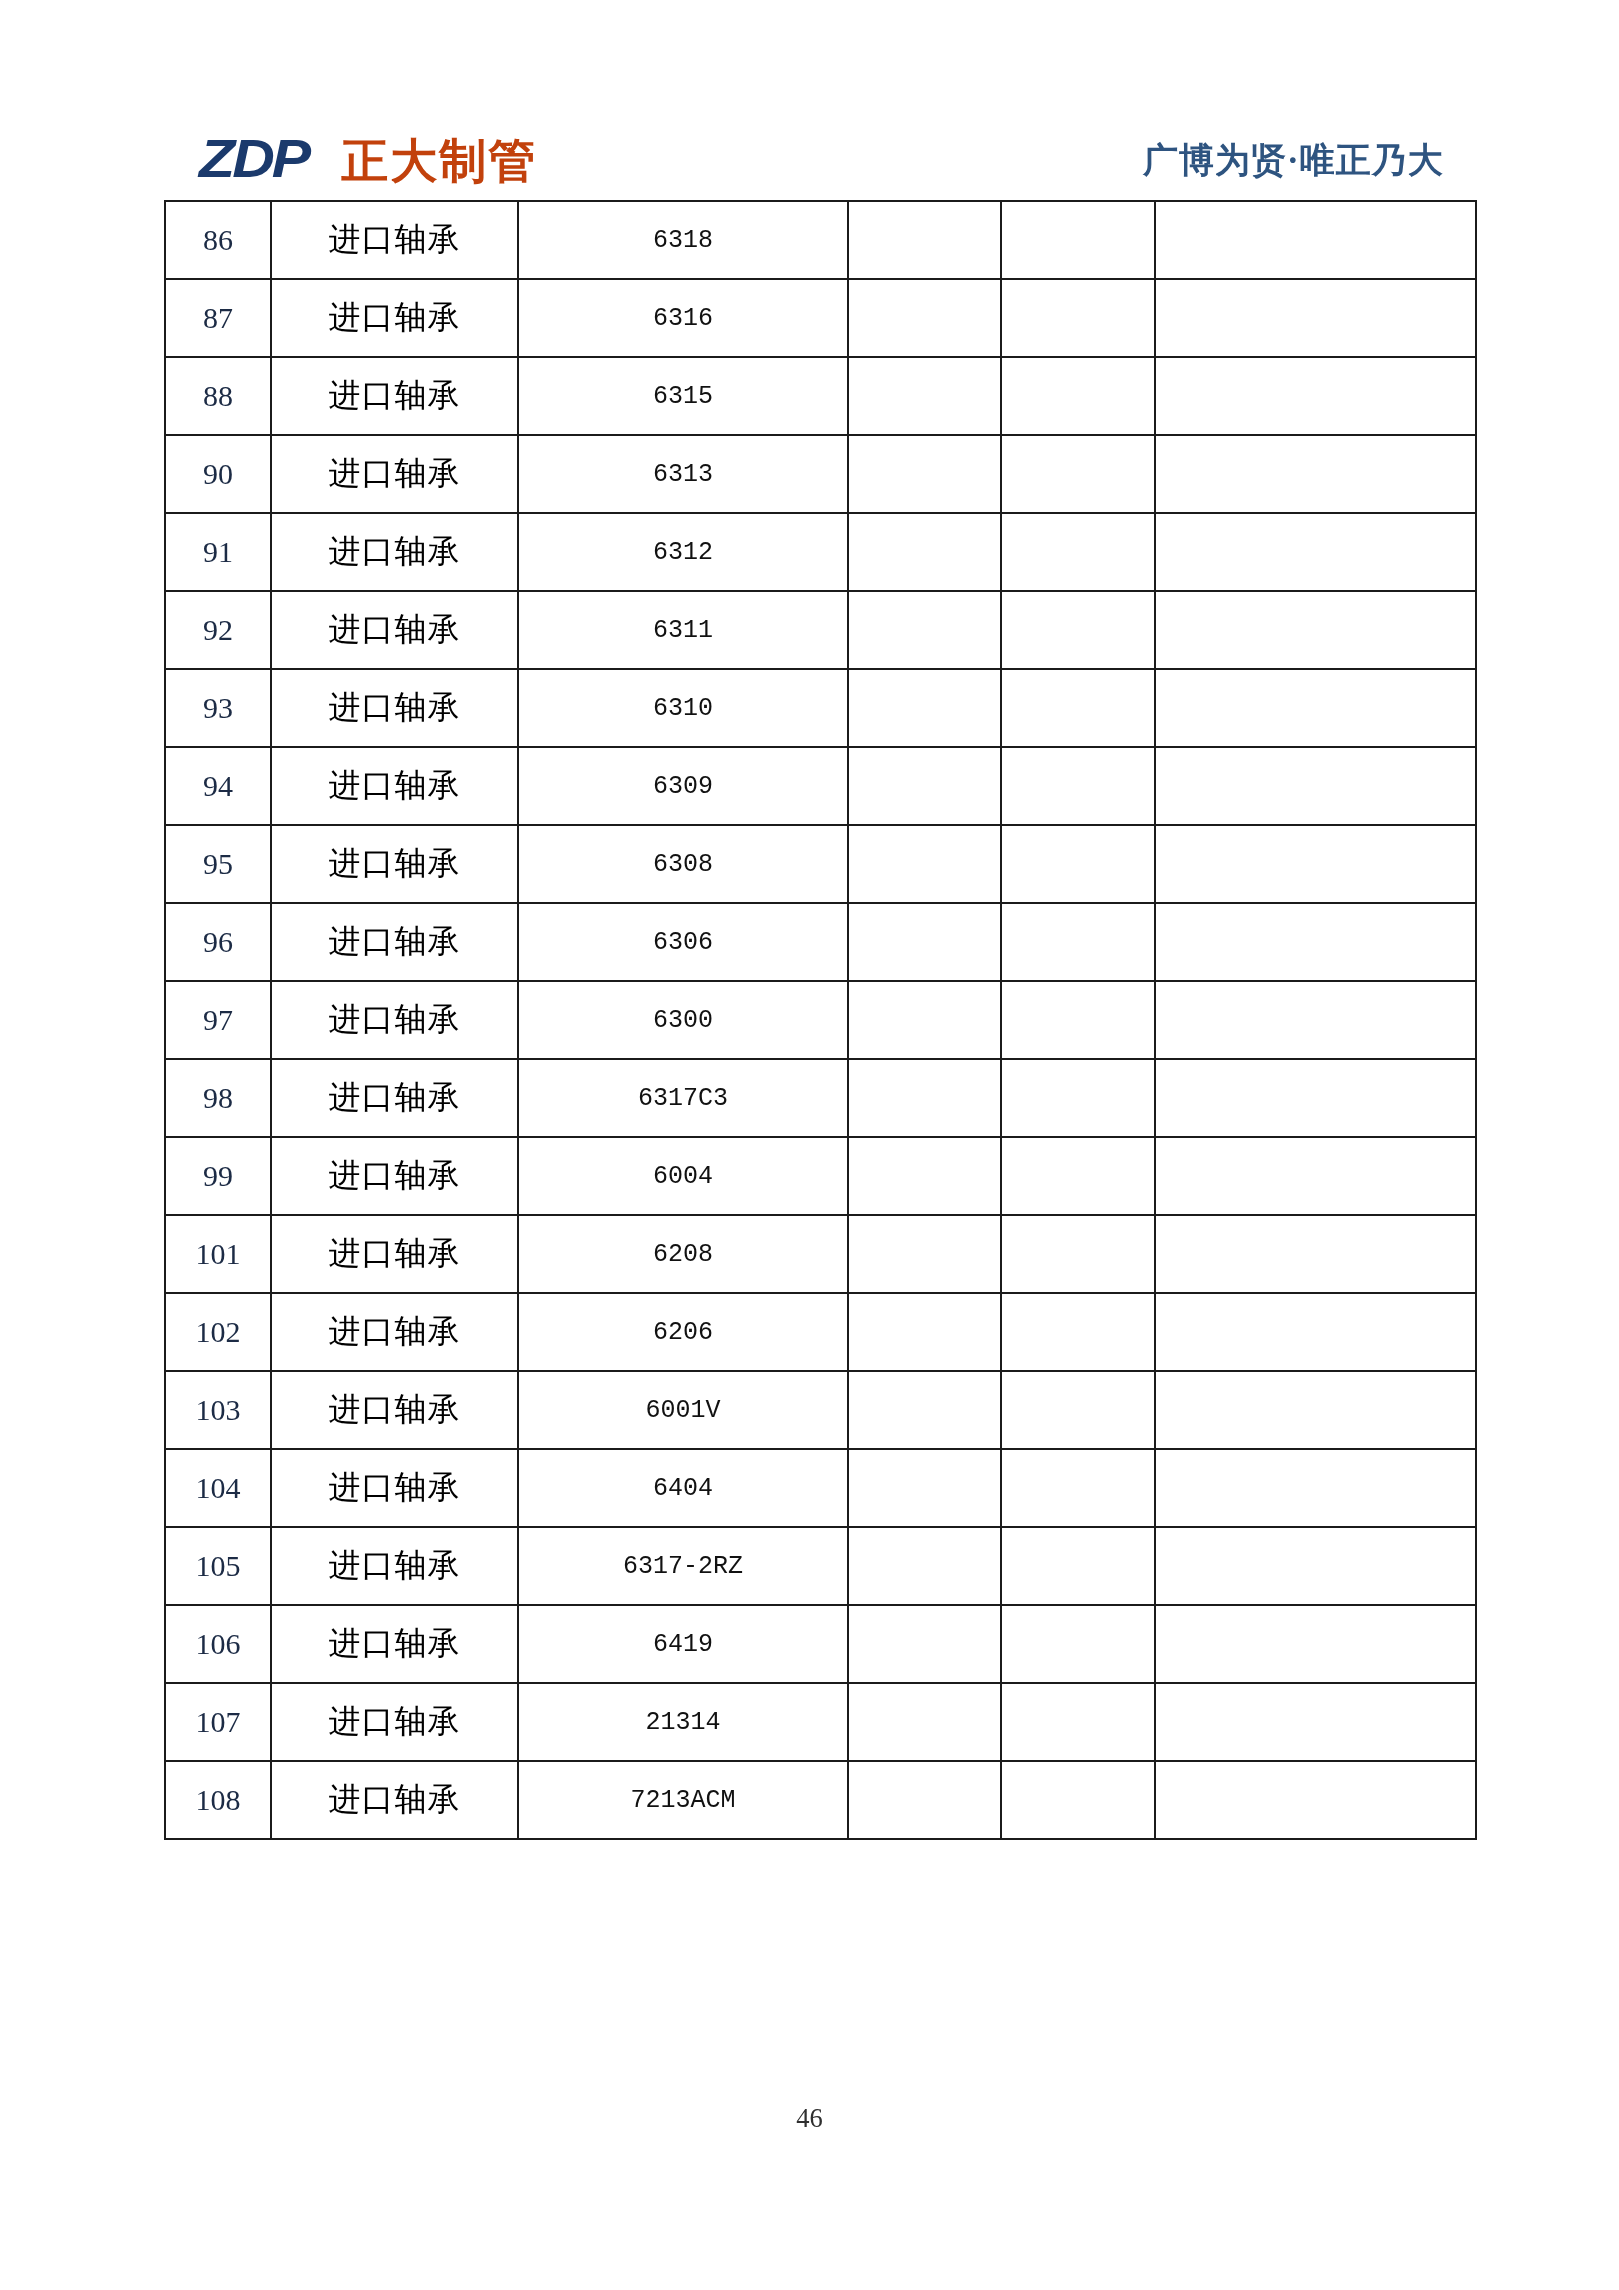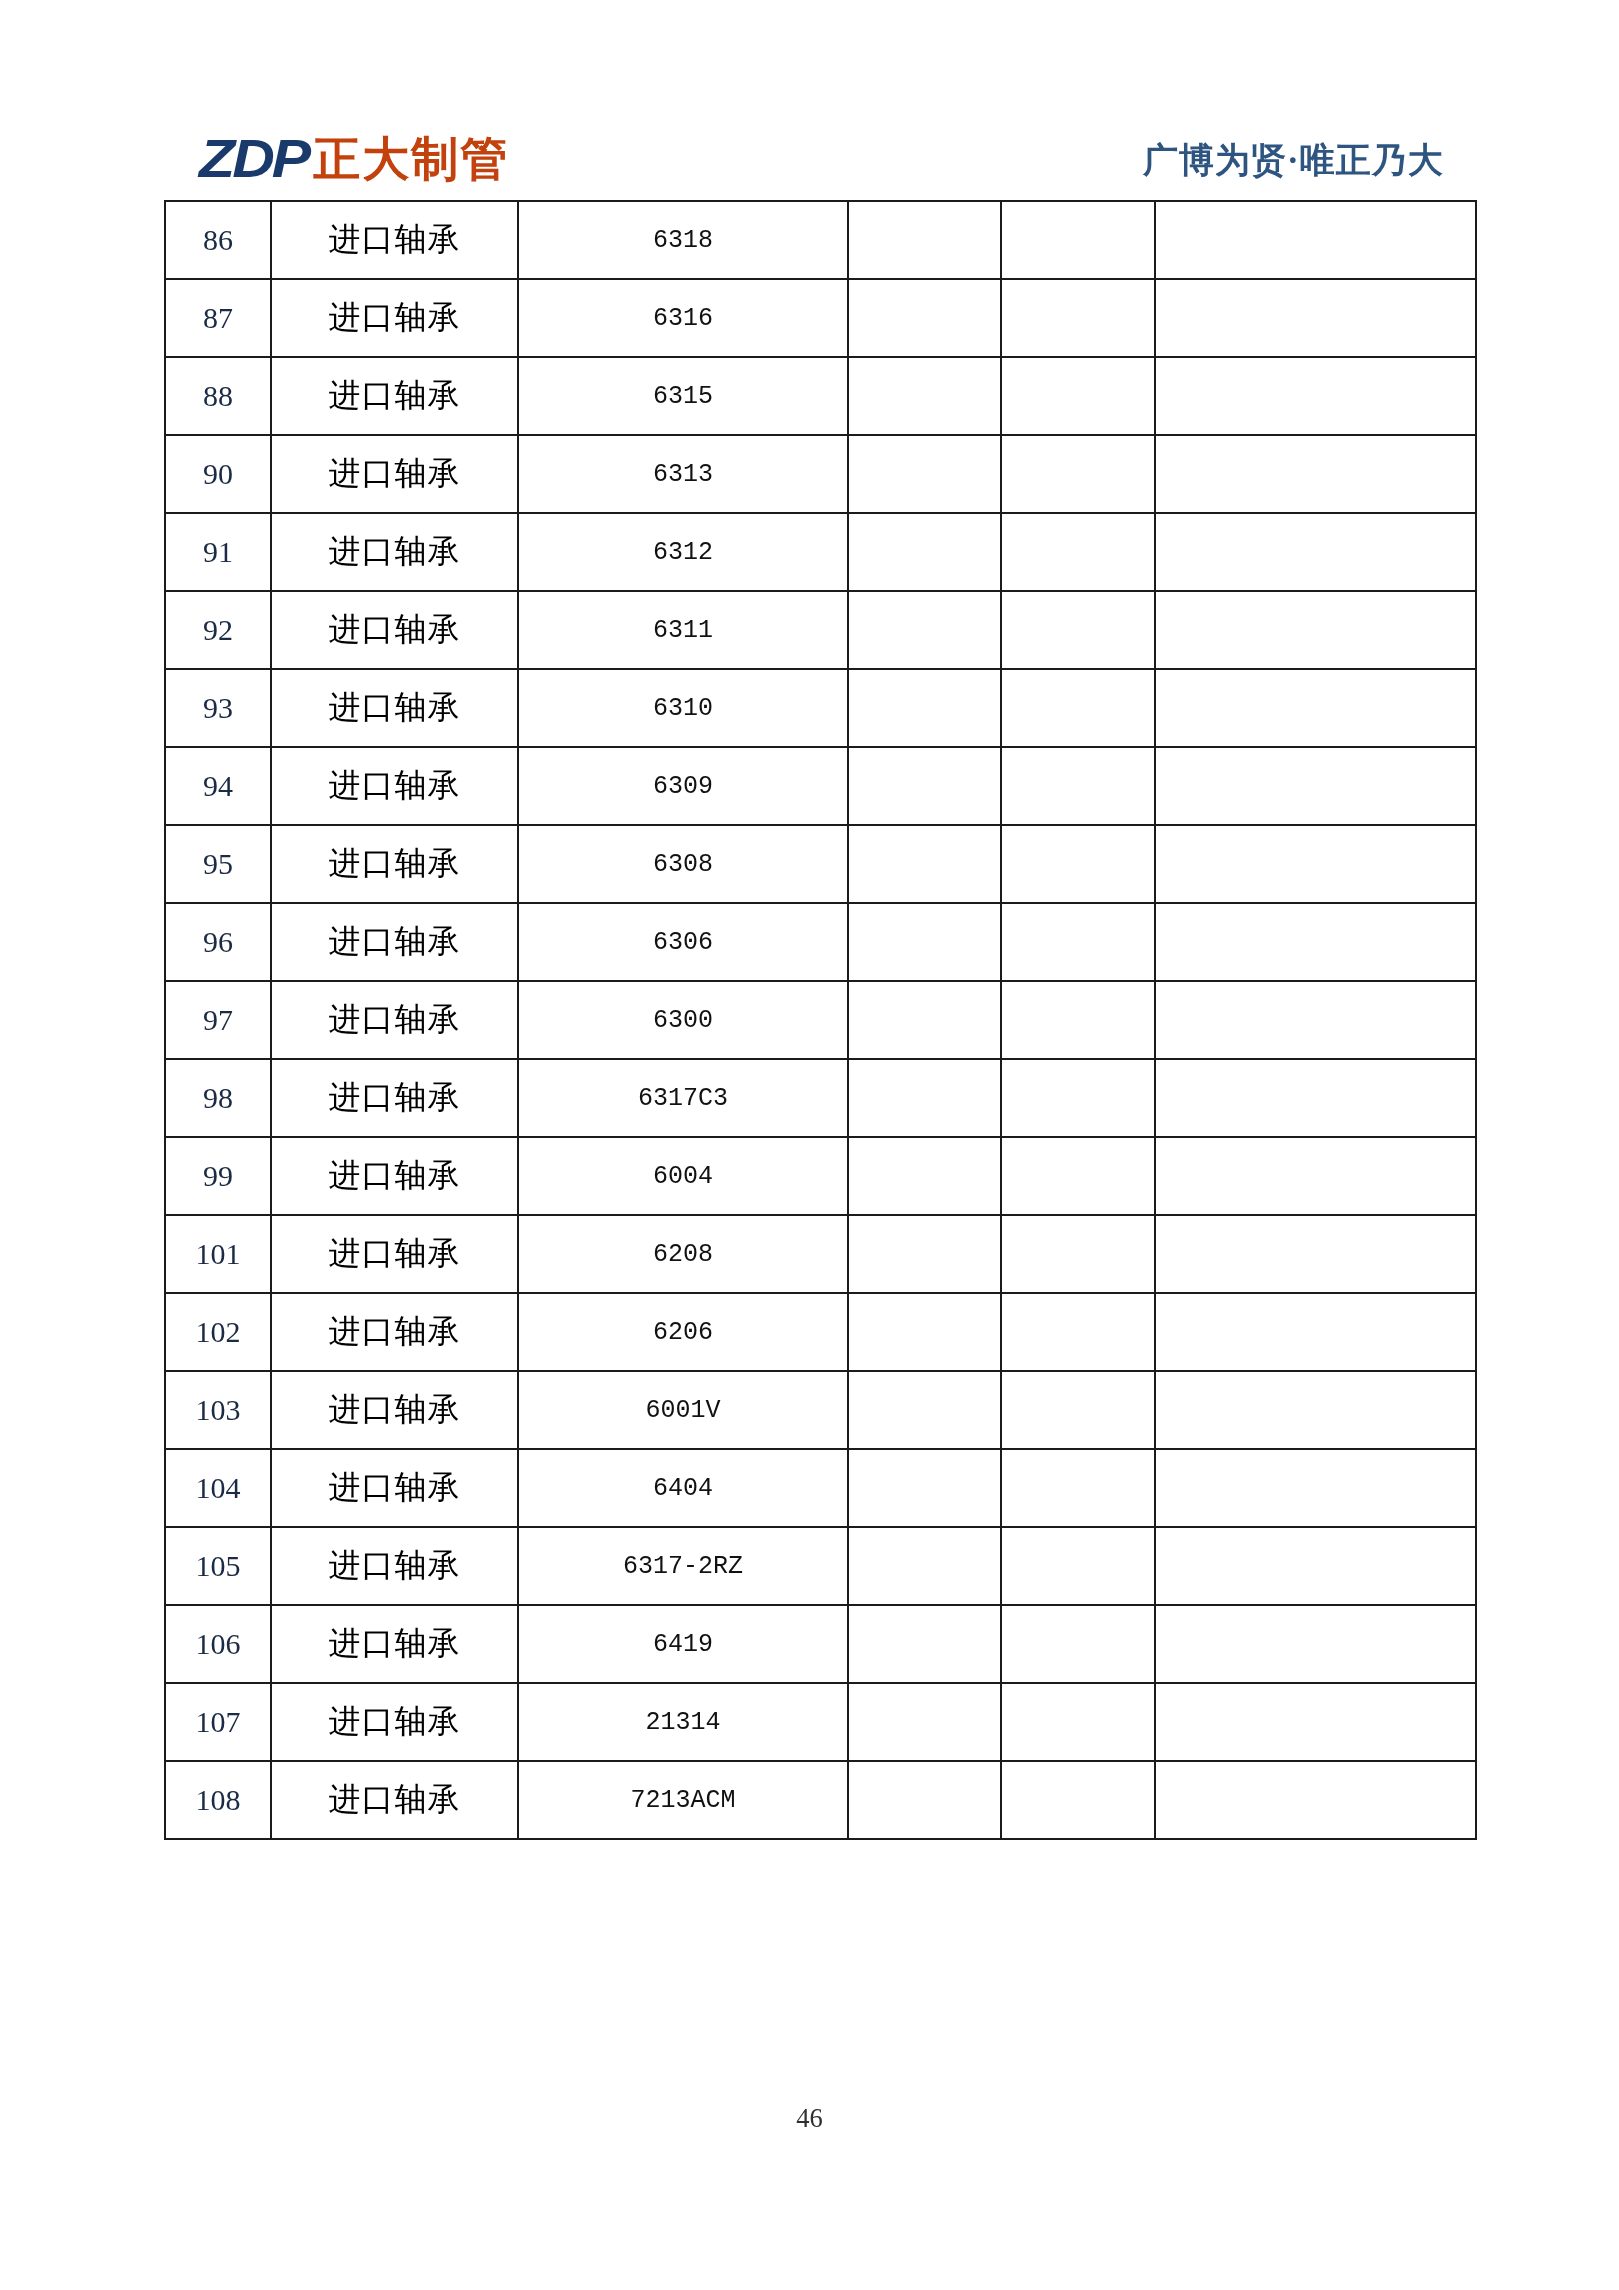--- a/index.html
+++ b/index.html
@@ -17,22 +17,22 @@
     position: absolute;
     left: 0; top: 0;
     width: 1619px;
     height: 200px;
   }
   .logo {
     position: absolute;
     left: 199px;
     top: 133px;
     display: flex;
-    align-items: flex-start;
-    gap: 5px;
+    align-items: flex-end;
+    gap: 33px;
     white-space: nowrap;
   }
   .logo-abbr {
     font-family: "Liberation Sans", sans-serif;
     font-size: 59px;
     line-height: 53px;
     font-weight: 900;
     font-style: italic;
     letter-spacing: -2.9px;
     color: #1b3a6c;

